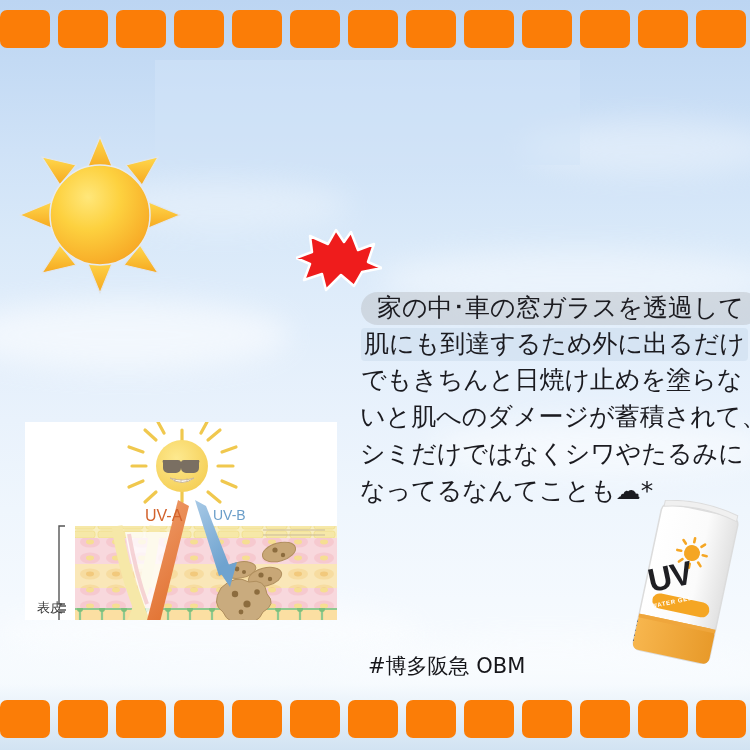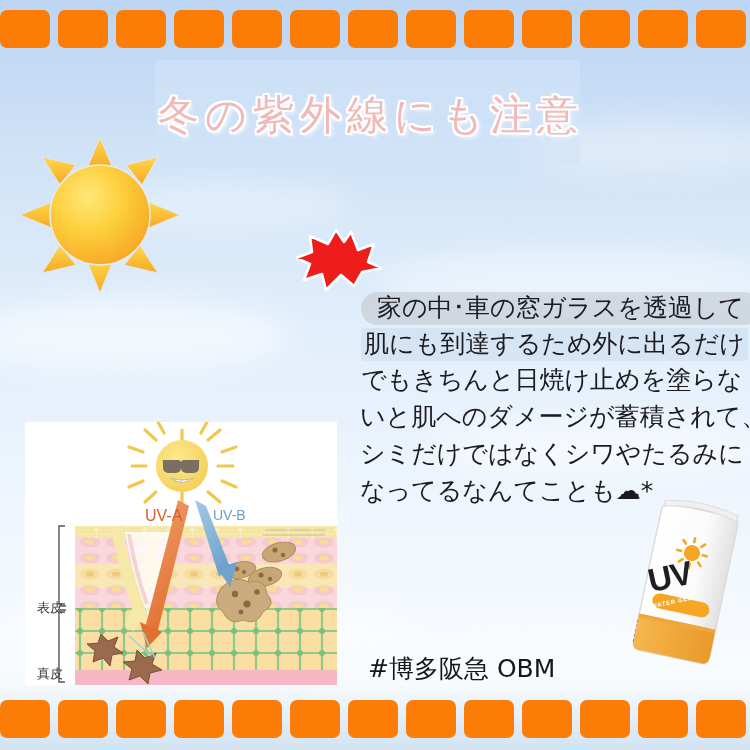--- a/index.html
+++ b/index.html
@@ -89,27 +89,27 @@
   .para-b .hl2 {
     background:rgba(198,214,232,.45); border-radius:4px;
     padding:1px 3px 3px 3px;
   }
 
   .para-c { left:360px; top:398px; font-size:25px; line-height:37px; }
   .para-c .line { display:block; }
 
   .hashtag {
     position:absolute; left:368px; top:652px; z-index:14;
-    font-size:25px; color:#16161a; white-space:nowrap;
+    font-size:21px; color:#16161a; white-space:nowrap;
     font-family:"DejaVu Sans","Liberation Sans",sans-serif;
   }
 
   
   .diagram {
-    position:absolute; left:25px; top:422px; width:312px; height:263px;
+    position:absolute; left:25px; top:422px; width:312px; height:198px;
     background:#ffffff; z-index:13; overflow:hidden;
   }
   .diag-label {
     position:absolute; font-size:13px; color:#3a3a3a;
     font-family:"DejaVu Sans","Liberation Sans",sans-serif;
   }
   .lbl-uva { left:120px; top:85px; color:#d2622c; font-size:16px;
              font-family:"Liberation Sans",sans-serif; }
   .lbl-uvb { left:188px; top:85px; color:#6b9ec9; font-size:14px;
              font-family:"Liberation Sans",sans-serif; }
@@ -155,21 +155,20 @@
       <div class="blk" style="background: rgb(251, 125, 7);"></div>
       <div class="blk" style="background: rgb(251, 125, 7);"></div>
       <div class="blk" style="background: rgb(251, 125, 7);"></div>
       <div class="blk" style="background: rgb(251, 125, 7);"></div>
       <div class="blk" style="background: rgb(251, 125, 7);"></div>
       <div class="blk" style="background: rgb(251, 125, 7);"></div>
       <div class="blk" style="background: rgb(251, 125, 7);"></div>
     </div>
 
   <div class="title-band"></div>
-  <div class="title-text">冬の紫外線にも注意</div>
 
   <div class="sun-wrap">
     <svg viewBox="0 0 165 160" width="165" height="160">
       <defs>
         <radialGradient id="sunG" cx="38%" cy="32%" r="72%">
           <stop offset="0%" stop-color="#ffe77a"></stop>
           <stop offset="45%" stop-color="#fdd13f"></stop>
           <stop offset="100%" stop-color="#f7a825"></stop>
         </radialGradient>
         <linearGradient id="rayG" x1="0" y1="0" x2="0" y2="1">

